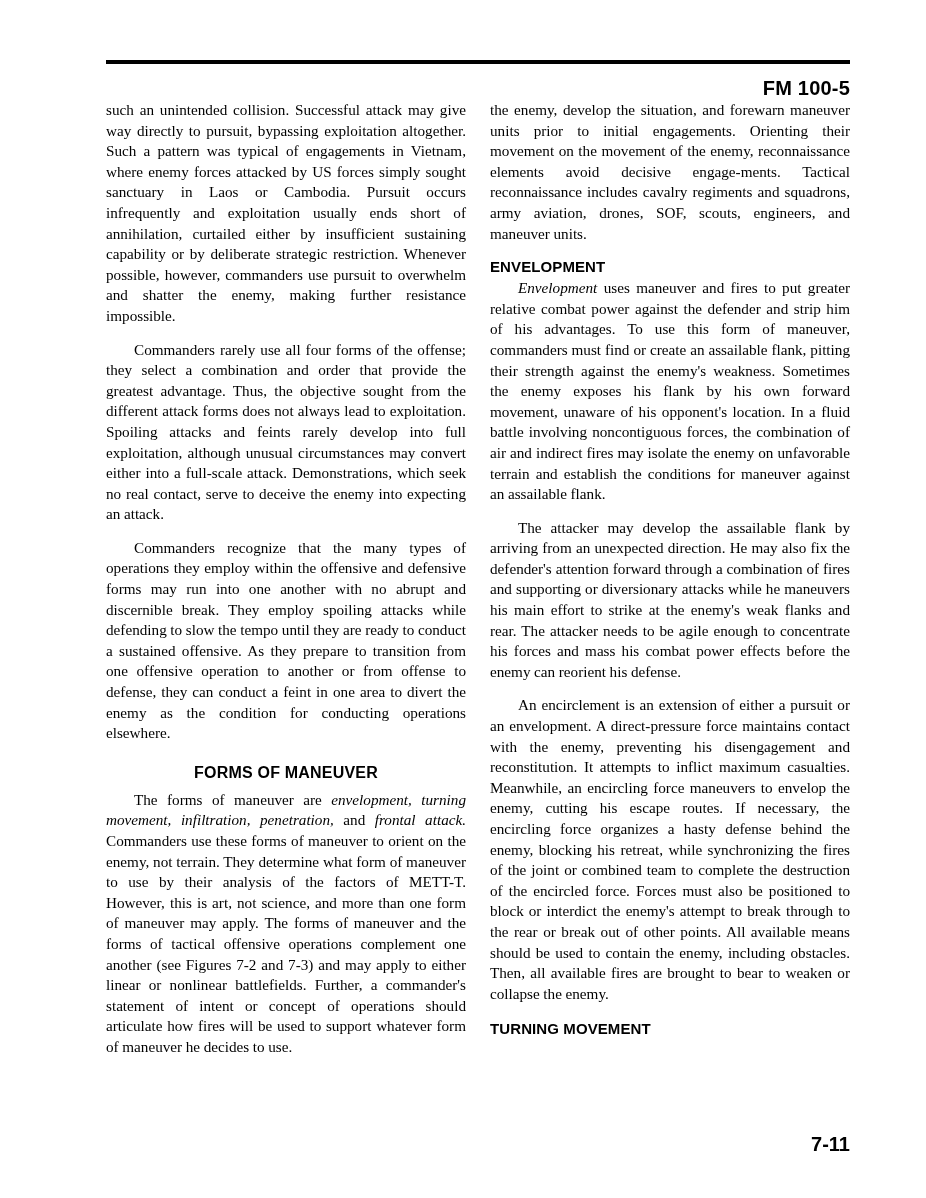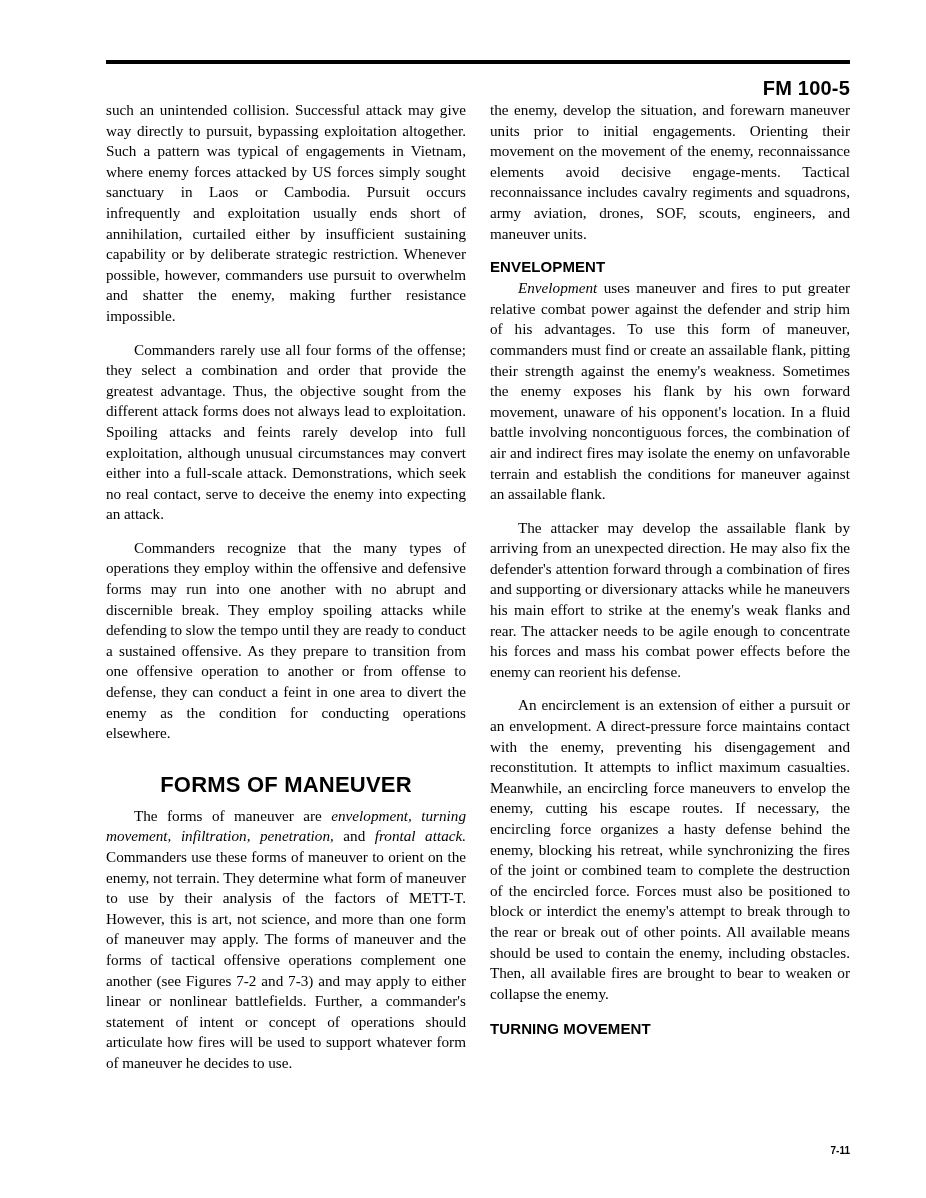--- a/index.html
+++ b/index.html
@@ -64,45 +64,45 @@
     line-height: 20.6px;
     text-align: justify;
     text-indent: 28px;
     word-spacing: -0.2px;
   }
   .col p.noindent {
     text-indent: 0;
   }
   h2.section-title {
     font-family: "Liberation Sans", sans-serif;
-    font-size: 22px;
+    font-size: 16px;
     font-weight: bold;
     text-align: center;
-    margin: 28px 0 8px 0;
+    margin: 20px 0 8px 0;
     letter-spacing: 0.2px;
   }
   h3.sub-title {
     font-family: "Liberation Sans", sans-serif;
     font-size: 15px;
     font-weight: bold;
     margin: 16px 0 3px 0;
     letter-spacing: 0.1px;
   }
   h3.sub-title.first {
     margin-top: 14px;
   }
   em {
     font-style: italic;
   }
   .footer {
     position: absolute;
     right: 76px;
     bottom: 42px;
     font-family: "Liberation Sans", sans-serif;
-    font-size: 10px;
+    font-size: 20px;
     font-weight: bold;
   }
 </style>
 </head>
 <body>
 
 <div class="page">
 
   <div class="header">
     <div class="header-title">FM 100-5</div>

